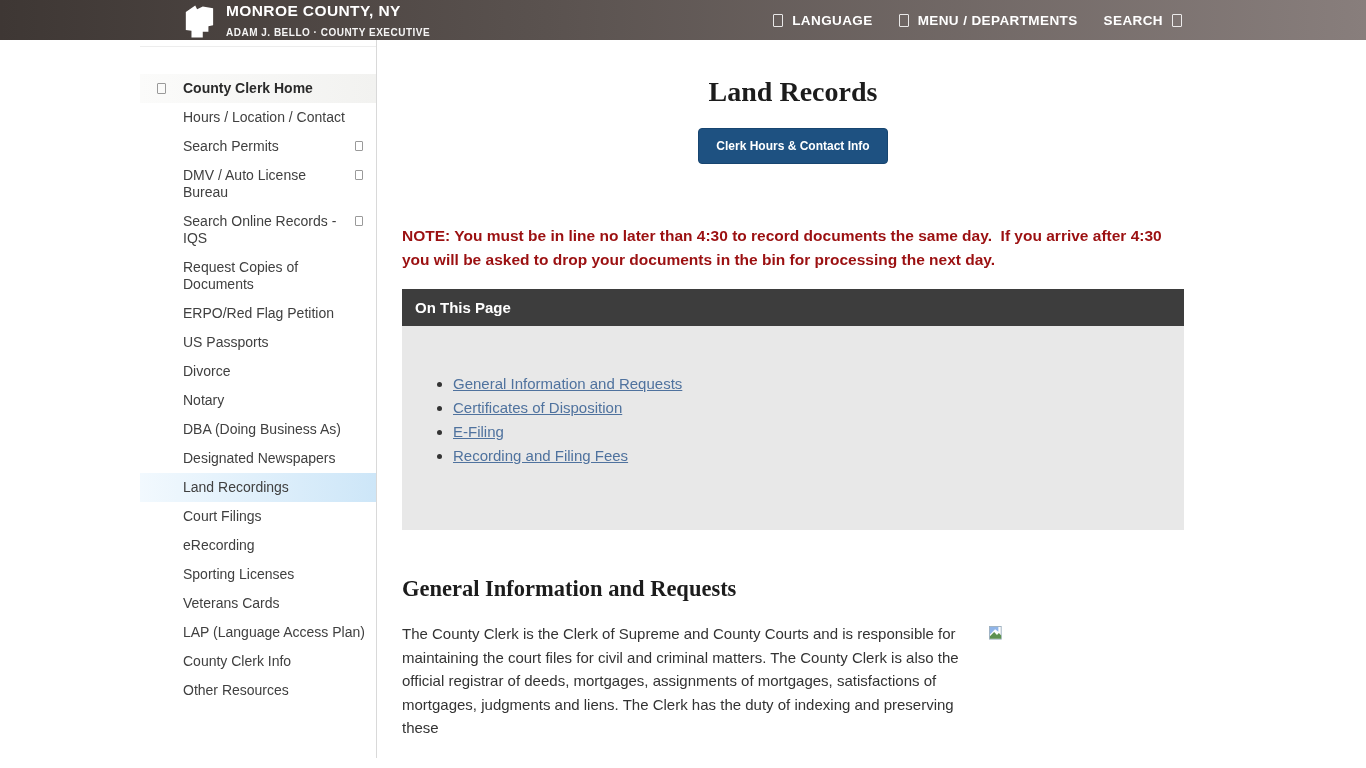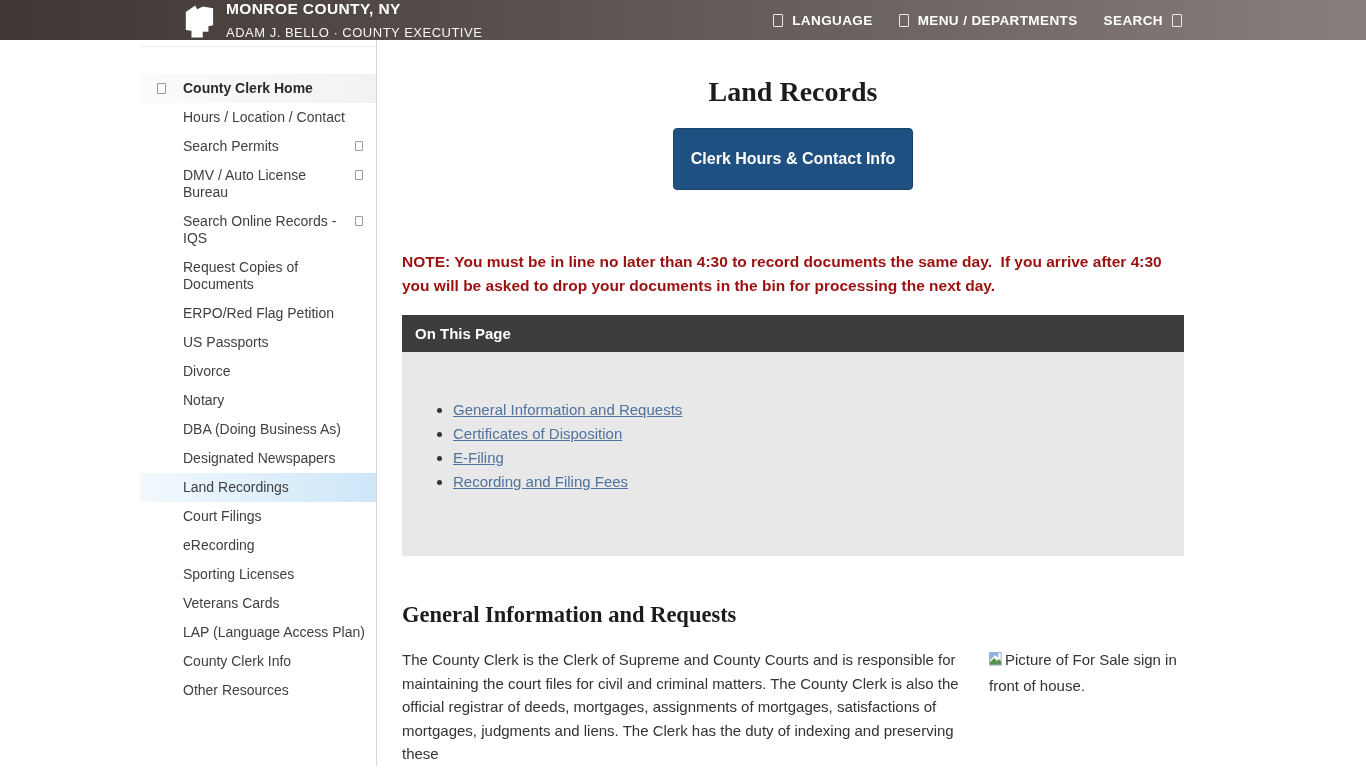--- a/index.html
+++ b/index.html
@@ -9,21 +9,21 @@
   
   .site-header {
     height: 40px;
     background: linear-gradient(90deg, #3e3734 0%, #5a524f 40%, #887e7c 100%);
     display: flex; align-items: center; color: #fff;
   }
   .logo-area { margin-left: 183px; display: flex; align-items: center; gap: 11px; cursor: pointer; }
   .county-shape svg { display: block; }
   .logo-text { display: flex; flex-direction: column; }
   .logo-title { font-size: 15.5px; font-weight: bold; letter-spacing: 0.4px; line-height: 17px; }
-  .logo-sub { font-size: 13px; font-weight: normal; letter-spacing: 0.5px; margin-top: 8px; opacity: 0.95; }
+  .logo-sub { font-size: 10px; font-weight: bold; letter-spacing: 0.5px; margin-top: 8px; opacity: 0.95; }
   .top-nav { margin-left: auto; margin-right: 184px; display: flex; align-items: center; gap: 26px; }
   .top-nav-item { display: flex; align-items: center; gap: 9px; font-size: 13.5px; font-weight: bold; letter-spacing: 0.4px; cursor: pointer; }
   .tofu { display: inline-block; width: 10px; height: 13px; border: 1px solid rgba(255,255,255,0.85); border-radius: 1px; }
 
   
   .layout { display: flex; align-items: stretch; }
 
   
   .sidebar { width: 237px; margin-left: 140px; border-right: 1px solid #d9d9d9; min-height: 718px; padding-top: 6px; background: #fff; }
   .sidebar-inner { border-top: 1px solid #ededed; padding-top: 27px; }
@@ -35,22 +35,22 @@
   .sb-label { white-space: pre-line; }
   .sb-home-icon { position: absolute; left: 17px; top: 9px; width: 9px; height: 11px; border: 1px solid #9a9a9a; border-radius: 1px; }
   .sb-ext-icon { position: absolute; right: 13px; top: 9px; width: 8px; height: 10px; border: 1px solid #9a9a9a; border-radius: 1px; }
 
   
   .main { width: 782px; margin-left: 25px; }
   .page-title { font-family: "Liberation Serif", serif; font-size: 28px; font-weight: bold; color: #1c1c1c; margin-top: 36px; text-align: center; }
   .btn-row { text-align: center; margin-top: 20px; }
   .primary-btn {
     display: inline-block; background: #1e5181; border: 1px solid #174570; color: #fff;
-    font-family: "Liberation Sans", sans-serif; font-weight: bold; font-size: 16px;
-    padding: 21px 17px; border-radius: 4px; cursor: pointer;
+    font-family: "Liberation Sans", sans-serif; font-weight: bold; font-size: 12px;
+    padding: 10px 17px; border-radius: 4px; cursor: pointer;
   }
   .note { margin-top: 60px; color: #9b1011; font-weight: bold; font-size: 15.5px; line-height: 24px; white-space: pre-wrap; }
 
   .otp { margin-top: 17px; }
   .otp-header { background: #3d3d3d; color: #fff; font-weight: bold; font-size: 15px; padding: 10px 13px; }
   .otp-body { background: #e8e8e8; padding: 46px 20px 62px 0; }
   .otp-body ul { margin: 0 0 0 0; padding-left: 51px; list-style: disc; color: #333; font-size: 15px; line-height: 24px; }
   .otp-body ul ul { list-style: circle; padding-left: 40px; }
   .otp-body a { color: #4f729e; text-decoration: underline; cursor: pointer; }
 
@@ -146,19 +146,19 @@
     <h2 class="section-heading">General Information and Requests</h2>
 
     <div class="para-wrap">
       <span class="img-float">
         <span class="broken-img-icon">
           <svg width="15" height="15" viewBox="0 0 16 16">
             <rect x="0.5" y="0.5" width="12.5" height="13.5" fill="#fdfdfd" stroke="#9db0c0"></rect>
             <path d="M1 1 h9 v5 l-3.5 -2.5 -5.5 5.5 z" fill="#8fb4e8"></path>
             <path d="M1 11 l4.5 -4.5 3 3 2 -2 2.5 2.5 v3.5 h-12 z" fill="#5d9150"></path>
           </svg>
-        </span><span>Picture of For Sale sign in front of house.</span>
+        </span>
       </span>
       <span>The County Clerk is the Clerk of Supreme and County Courts and is responsible for maintaining the court files for civil and criminal matters. The County Clerk is also the official registrar of deeds, mortgages, assignments of mortgages, satisfactions of mortgages, judgments and liens. The Clerk has the duty of indexing and preserving these</span>
     </div>
   </main>
 
 </div>
 
 </body></html>

